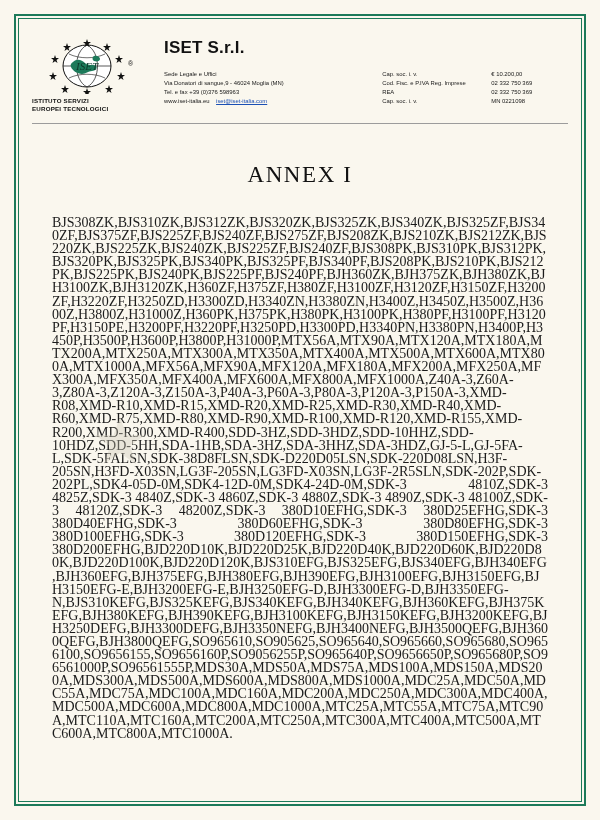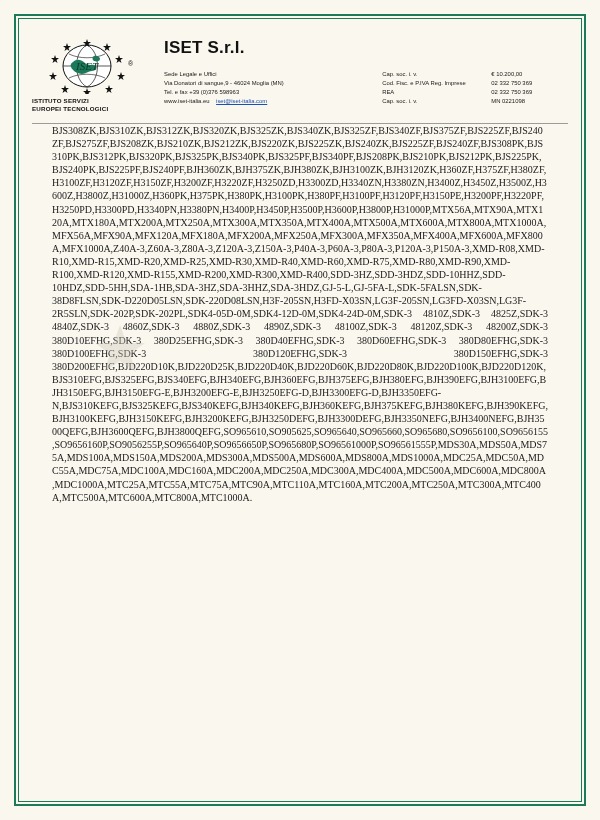--- a/index.html
+++ b/index.html
@@ -133,21 +133,21 @@
     position: absolute;
     left: 64px;
     top: 198px;
     width: 56px;
     height: 56px;
     opacity: 0.5;
     pointer-events: none;
   }
   .codes {
     font-family: "Liberation Serif", serif;
-    font-size: 10px;
+    font-size: 14px;
     line-height: 13.1px;
     color: #1b1b1b;
     text-align: justify;
     word-break: break-word;
   }
 </style>
 </head>
 <body>
 
 <div class="page">
@@ -220,20 +220,21 @@
               <td class="c2">Cap. soc. i. v.</td>
               <td class="c3">MN 0221098</td>
             </tr>
           </tbody>
         </table>
       </div>
     </div>
 
     <hr class="hdr-rule">
 
+    <div class="doc-title">ANNEX I</div>
 
     <div class="body-wrap">
       <div class="watermark">
         <svg width="56" height="56" viewBox="0 0 56 56" xmlns="http://www.w3.org/2000/svg">
           <polygon points="28,3 34.5,21 53,21 38,32 44,50 28,39 12,50 18,32 3,21 21.5,21" fill="#cdc8b8" opacity="0.75"></polygon>
         </svg>
       </div>
       <div class="codes">BJS308ZK,BJS310ZK,BJS312ZK,BJS320ZK,BJS325ZK,BJS340ZK,BJS325ZF,BJS340ZF,BJS375ZF,BJS225ZF,BJS240ZF,BJS275ZF,BJS208ZK,BJS210ZK,BJS212ZK,BJS220ZK,BJS225ZK,BJS240ZK,BJS225ZF,BJS240ZF,BJS308PK,BJS310PK,BJS312PK,BJS320PK,BJS325PK,BJS340PK,BJS325PF,BJS340PF,BJS208PK,BJS210PK,BJS212PK,BJS225PK,BJS240PK,BJS225PF,BJS240PF,BJH360ZK,BJH375ZK,BJH380ZK,BJH3100ZK,BJH3120ZK,H360ZF,H375ZF,H380ZF,H3100ZF,H3120ZF,H3150ZF,H3200ZF,H3220ZF,H3250ZD,H3300ZD,H3340ZN,H3380ZN,H3400Z,H3450Z,H3500Z,H3600Z,H3800Z,H31000Z,H360PK,H375PK,H380PK,H3100PK,H380PF,H3100PF,H3120PF,H3150PE,H3200PF,H3220PF,H3250PD,H3300PD,H3340PN,H3380PN,H3400P,H3450P,H3500P,H3600P,H3800P,H31000P,MTX56A,MTX90A,MTX120A,MTX180A,MTX200A,MTX250A,MTX300A,MTX350A,MTX400A,MTX500A,MTX600A,MTX800A,MTX1000A,MFX56A,MFX90A,MFX120A,MFX180A,MFX200A,MFX250A,MFX300A,MFX350A,MFX400A,MFX600A,MFX800A,MFX1000A,Z40A-3,Z60A-3,Z80A-3,Z120A-3,Z150A-3,P40A-3,P60A-3,P80A-3,P120A-3,P150A-3,XMD-R08,XMD-R10,XMD-R15,XMD-R20,XMD-R25,XMD-R30,XMD-R40,XMD-R60,XMD-R75,XMD-R80,XMD-R90,XMD-R100,XMD-R120,XMD-R155,XMD-R200,XMD-R300,XMD-R400,SDD-3HZ,SDD-3HDZ,SDD-10HHZ,SDD-10HDZ,SDD-5HH,SDA-1HB,SDA-3HZ,SDA-3HHZ,SDA-3HDZ,GJ-5-L,GJ-5FA-L,SDK-5FALSN,SDK-38D8FLSN,SDK-D220D05LSN,SDK-220D08LSN,H3F-205SN,H3FD-X03SN,LG3F-205SN,LG3FD-X03SN,LG3F-2R5SLN,SDK-202P,SDK-202PL,SDK4-05D-0M,SDK4-12D-0M,SDK4-24D-0M,SDK-3 4810Z,SDK-3 4825Z,SDK-3 4840Z,SDK-3 4860Z,SDK-3 4880Z,SDK-3 4890Z,SDK-3 48100Z,SDK-3 48120Z,SDK-3 48200Z,SDK-3 380D10EFHG,SDK-3 380D25EFHG,SDK-3 380D40EFHG,SDK-3 380D60EFHG,SDK-3 380D80EFHG,SDK-3 380D100EFHG,SDK-3 380D120EFHG,SDK-3 380D150EFHG,SDK-3 380D200EFHG,BJD220D10K,BJD220D25K,BJD220D40K,BJD220D60K,BJD220D80K,BJD220D100K,BJD220D120K,BJS310EFG,BJS325EFG,BJS340EFG,BJH340EFG,BJH360EFG,BJH375EFG,BJH380EFG,BJH390EFG,BJH3100EFG,BJH3150EFG,BJH3150EFG-E,BJH3200EFG-E,BJH3250EFG-D,BJH3300EFG-D,BJH3350EFG-N,BJS310KEFG,BJS325KEFG,BJS340KEFG,BJH340KEFG,BJH360KEFG,BJH375KEFG,BJH380KEFG,BJH390KEFG,BJH3100KEFG,BJH3150KEFG,BJH3200KEFG,BJH3250DEFG,BJH3300DEFG,BJH3350NEFG,BJH3400NEFG,BJH3500QEFG,BJH3600QEFG,BJH3800QEFG,SO965610,SO905625,SO965640,SO965660,SO965680,SO9656100,SO9656155,SO9656160P,SO9056255P,SO965640P,SO9656650P,SO965680P,SO96561000P,SO96561555P,MDS30A,MDS50A,MDS75A,MDS100A,MDS150A,MDS200A,MDS300A,MDS500A,MDS600A,MDS800A,MDS1000A,MDC25A,MDC50A,MDC55A,MDC75A,MDC100A,MDC160A,MDC200A,MDC250A,MDC300A,MDC400A,MDC500A,MDC600A,MDC800A,MDC1000A,MTC25A,MTC55A,MTC75A,MTC90A,MTC110A,MTC160A,MTC200A,MTC250A,MTC300A,MTC400A,MTC500A,MTC600A,MTC800A,MTC1000A.</div>
     </div>
 

